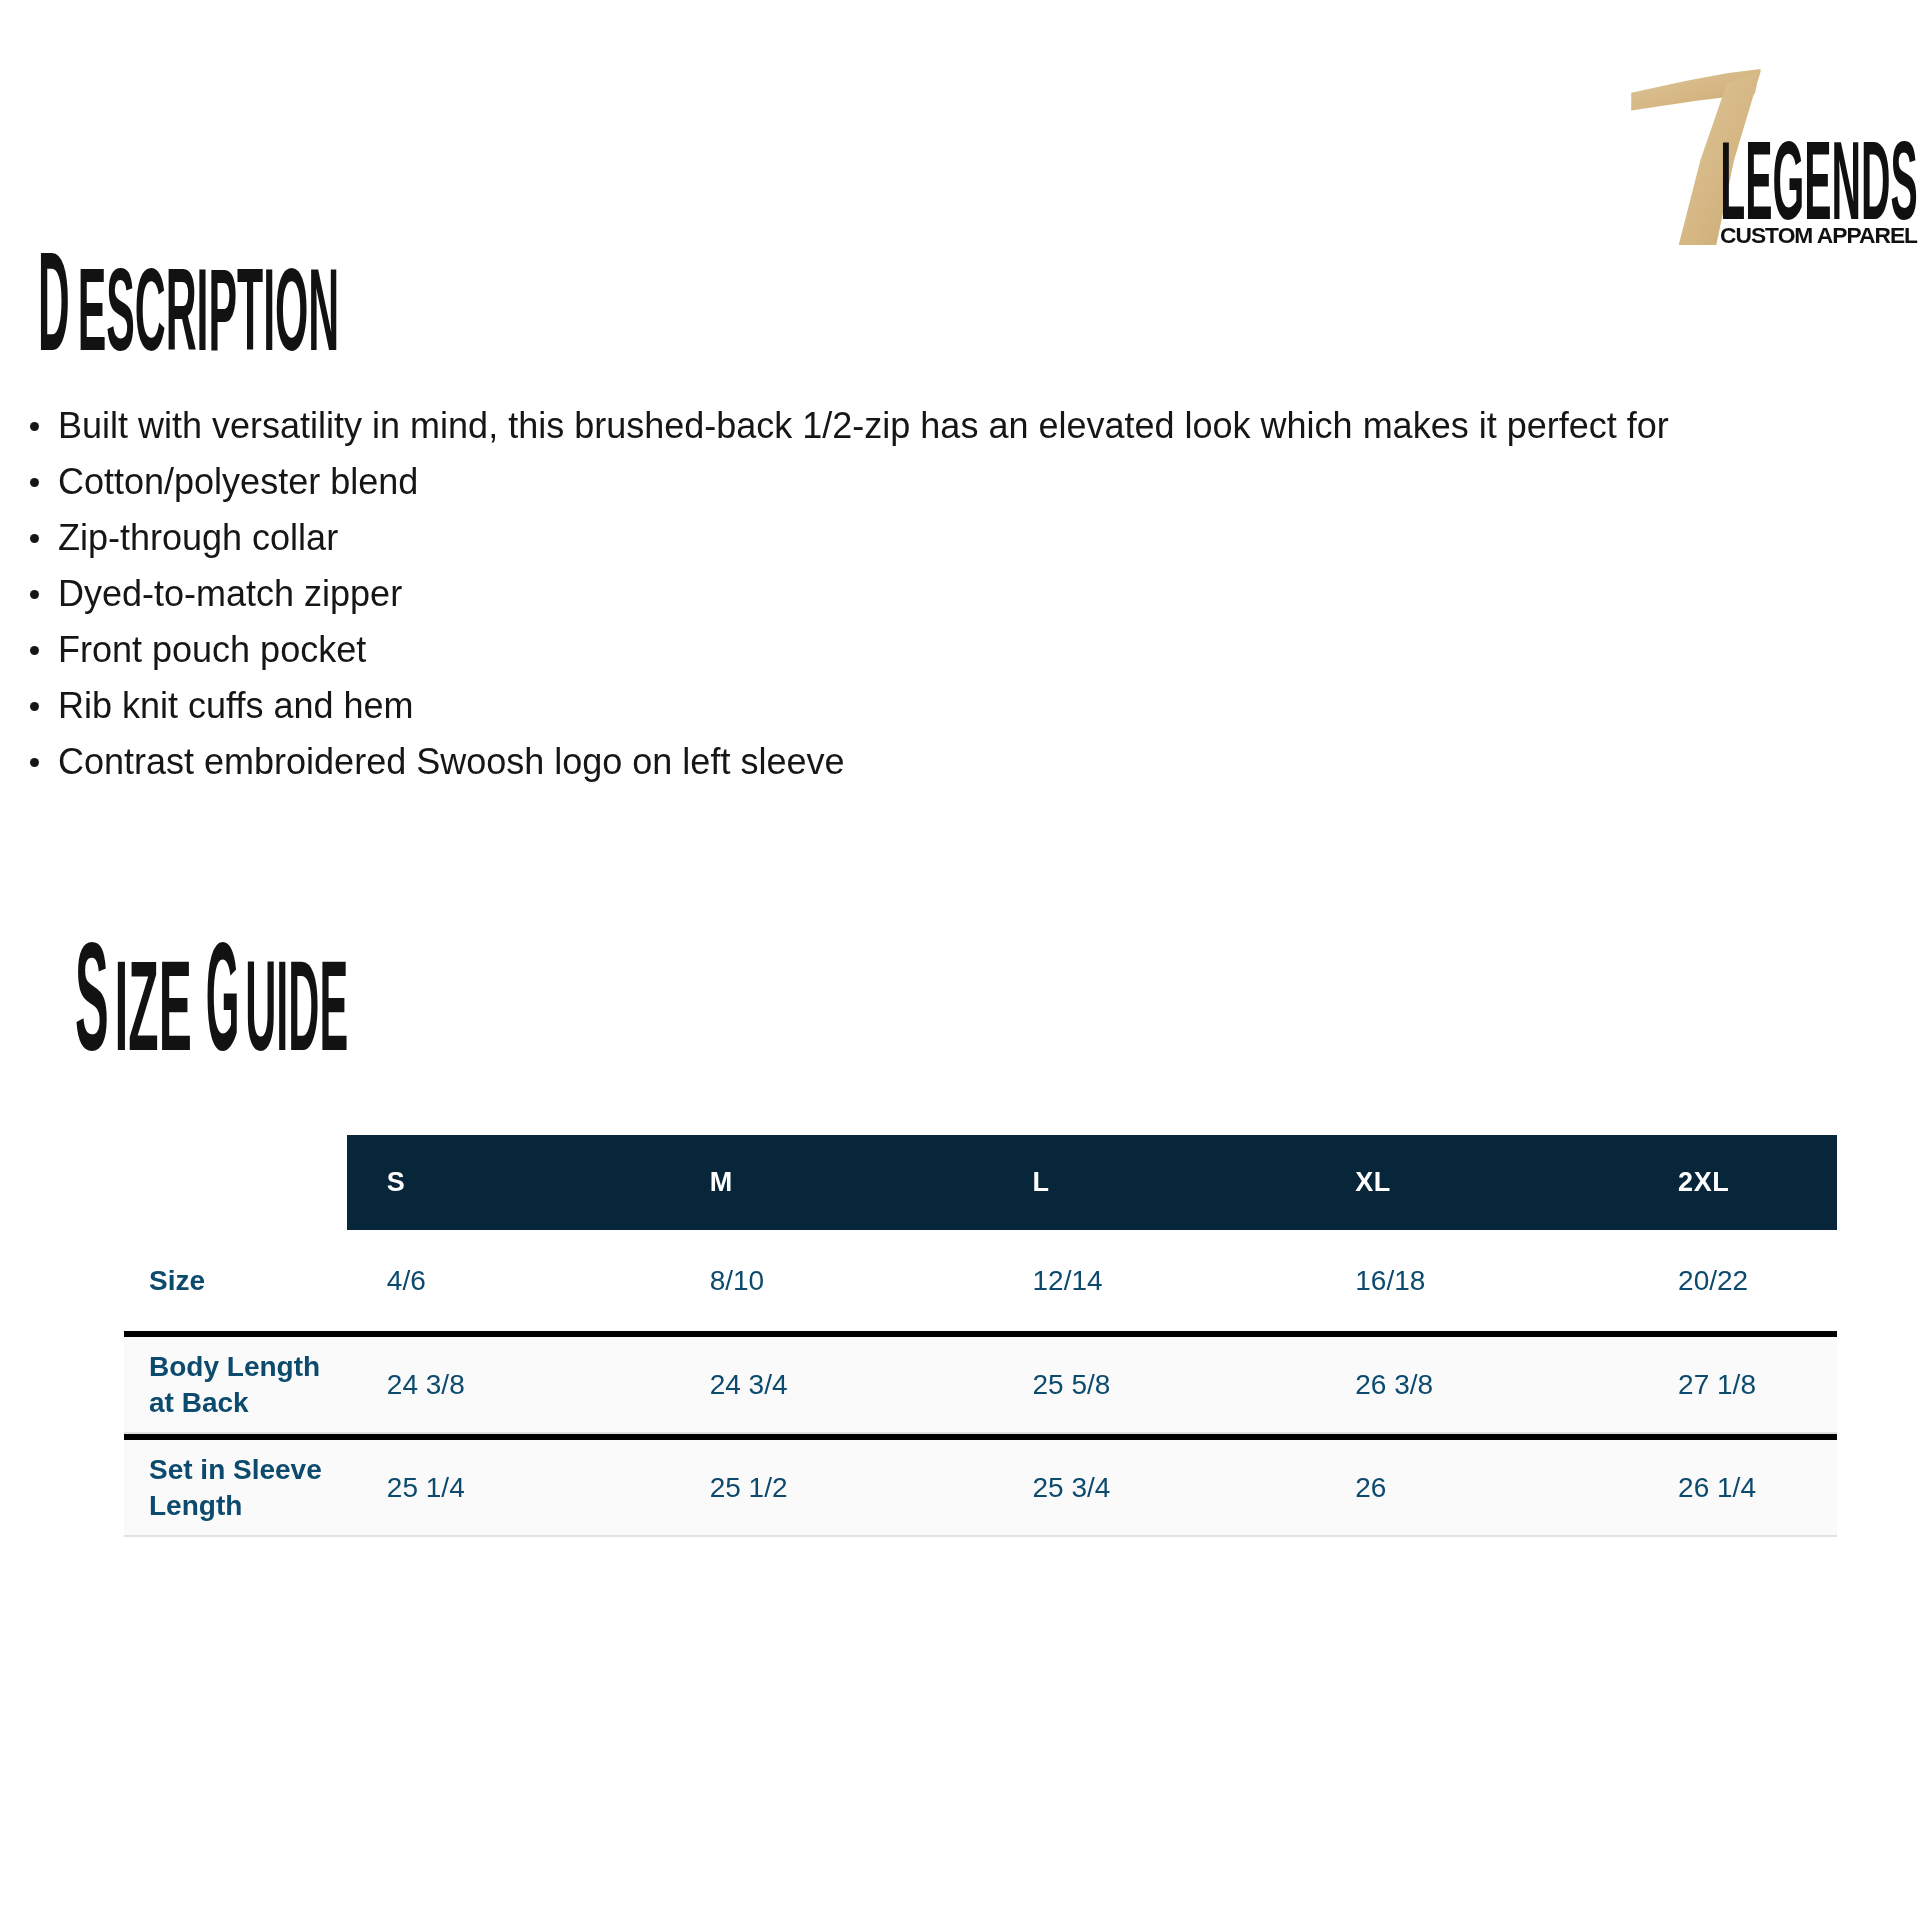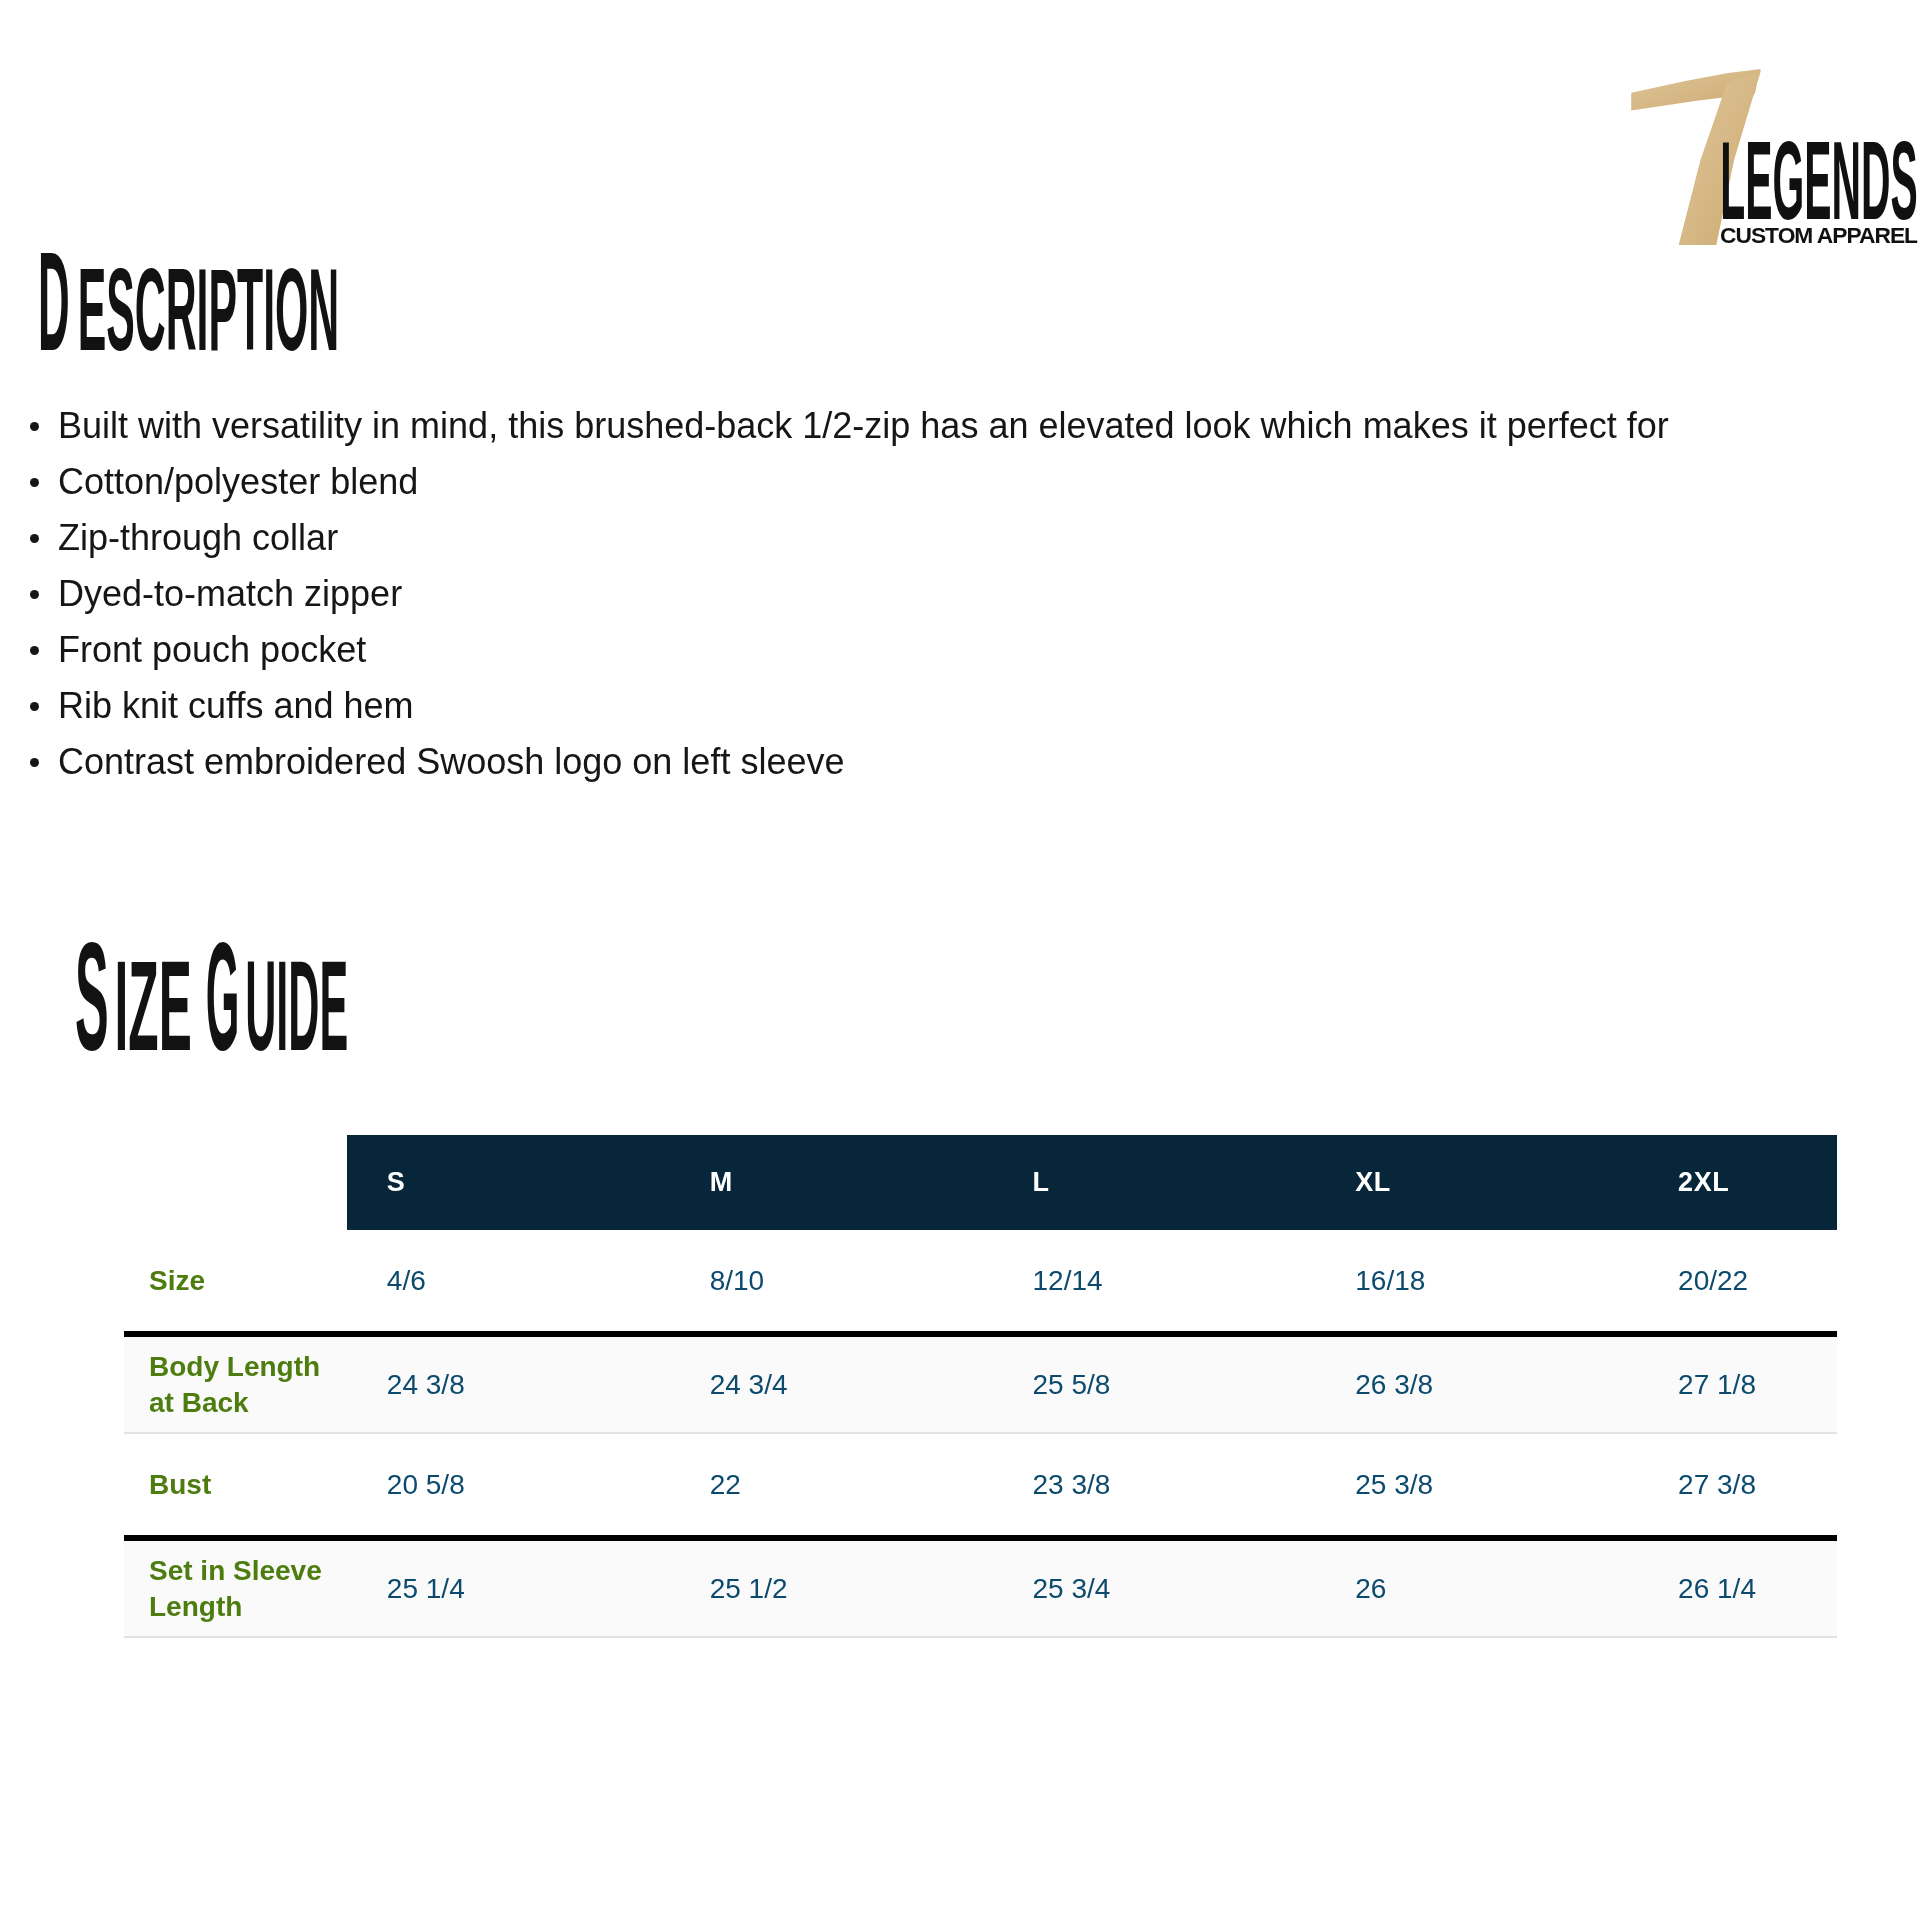--- a/index.html
+++ b/index.html
@@ -33,21 +33,21 @@
   .size-table{position:absolute;left:124px;top:1135px;width:1713px;font-size:28px;}
   .thead{position:relative;height:95px;display:flex;}
   .thead .bar{position:absolute;left:223px;top:0;right:0;bottom:0;background:#08263a;}
   .thead .hspacer{width:223px;}
   .thead .hcell{position:relative;display:flex;align-items:center;box-sizing:border-box;
     padding-left:40px;color:#ffffff;font-weight:bold;font-size:27px;letter-spacing:0.5px;}
   .c1{width:323px;} .c2{width:323px;} .c3{width:323px;} .c4{width:323px;} .c5{width:199px;}
   .trow{display:flex;align-items:center;height:101px;box-sizing:border-box;}
   .trow.shaded{height:103px;background:#fafafa;border-top:6px solid #000000;border-bottom:2px solid #e2e2e2;}
   .tlabel{width:223px;box-sizing:border-box;padding-left:25px;font-weight:bold;
-    color:#4d7c0f;line-height:36px;font-size:28px;}
+    color:#0c4a6e;line-height:36px;font-size:28px;}
   .tcell{box-sizing:border-box;padding-left:40px;color:#0c4a6e;}
 </style>
 </head>
 <body>
 
 <div class="logo">
   <svg class="logo-seven" viewBox="0 0 135 182">
     <defs>
       <linearGradient id="gold" x1="0" y1="0" x2="1" y2="1">
         <stop offset="0" stop-color="#ddc597"></stop>
@@ -133,31 +133,20 @@
       <span class="bl">Body Length</span>
       <span class="bl">at Back</span>
     </div>
     <div class="tcell c1">24 3/8</div>
     <div class="tcell c2">24 3/4</div>
     <div class="tcell c3">25 5/8</div>
     <div class="tcell c4">26 3/8</div>
     <div class="tcell c5">27 1/8</div>
   </div>
 
-  <div class="trow">
-    <div class="tlabel">
-      <span class="bl">Bust</span>
-      <span class="bl"></span>
-    </div>
-    <div class="tcell c1">20 5/8</div>
-    <div class="tcell c2">22</div>
-    <div class="tcell c3">23 3/8</div>
-    <div class="tcell c4">25 3/8</div>
-    <div class="tcell c5">27 3/8</div>
-  </div>
 
   <div class="trow shaded">
     <div class="tlabel">
       <span class="bl">Set in Sleeve</span>
       <span class="bl">Length</span>
     </div>
     <div class="tcell c1">25 1/4</div>
     <div class="tcell c2">25 1/2</div>
     <div class="tcell c3">25 3/4</div>
     <div class="tcell c4">26</div>

